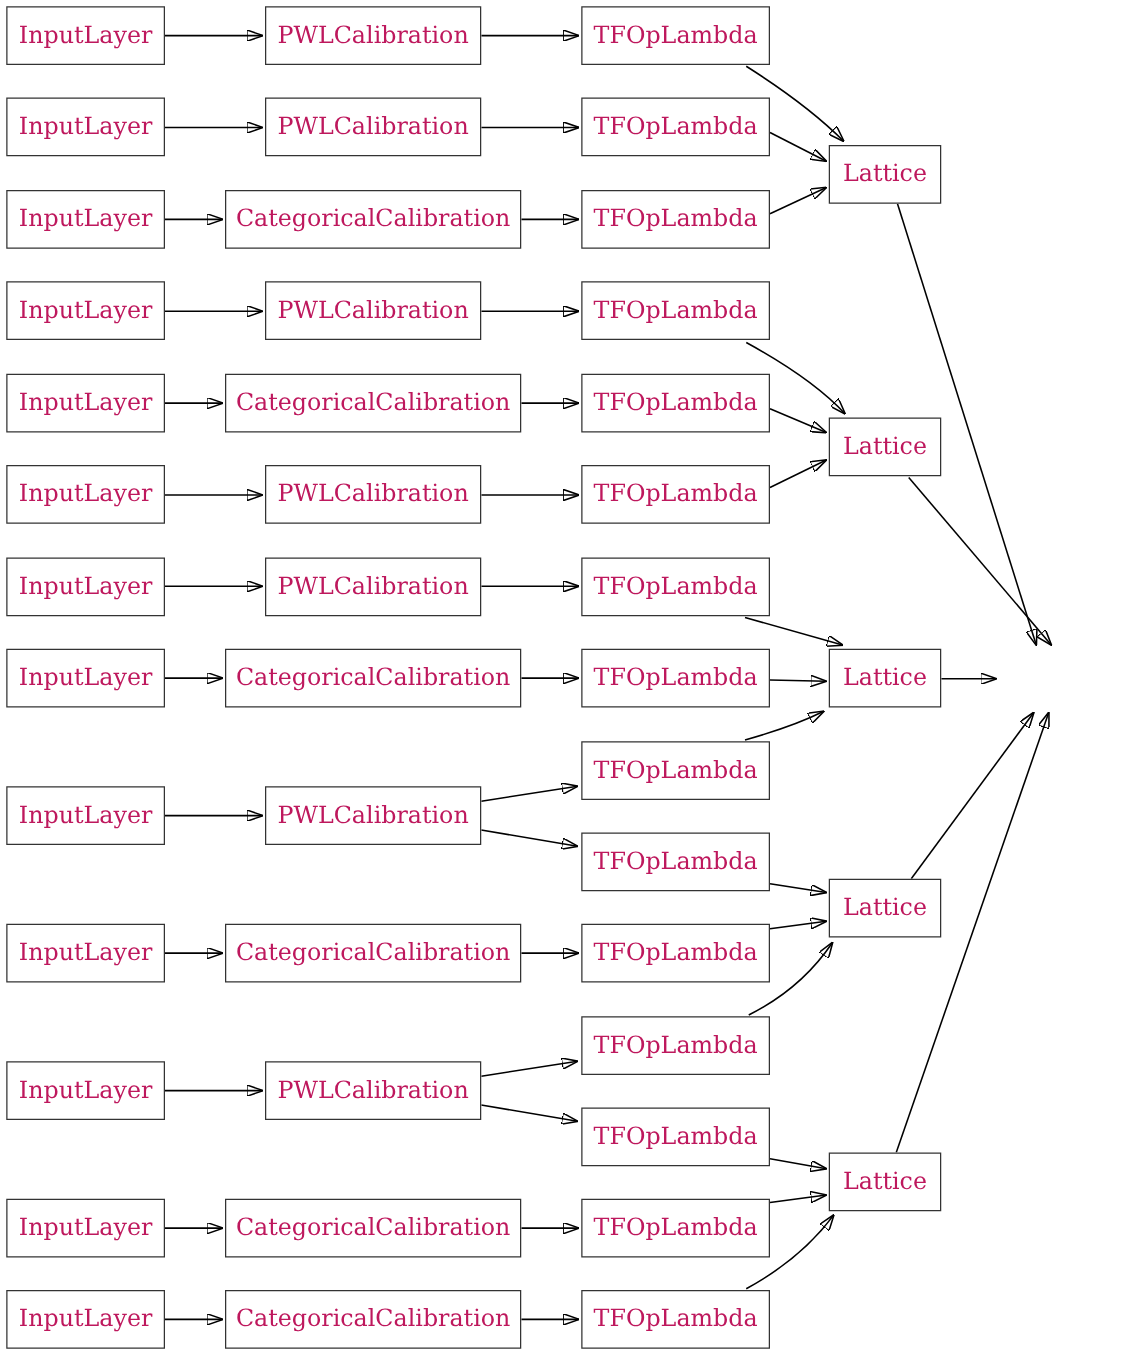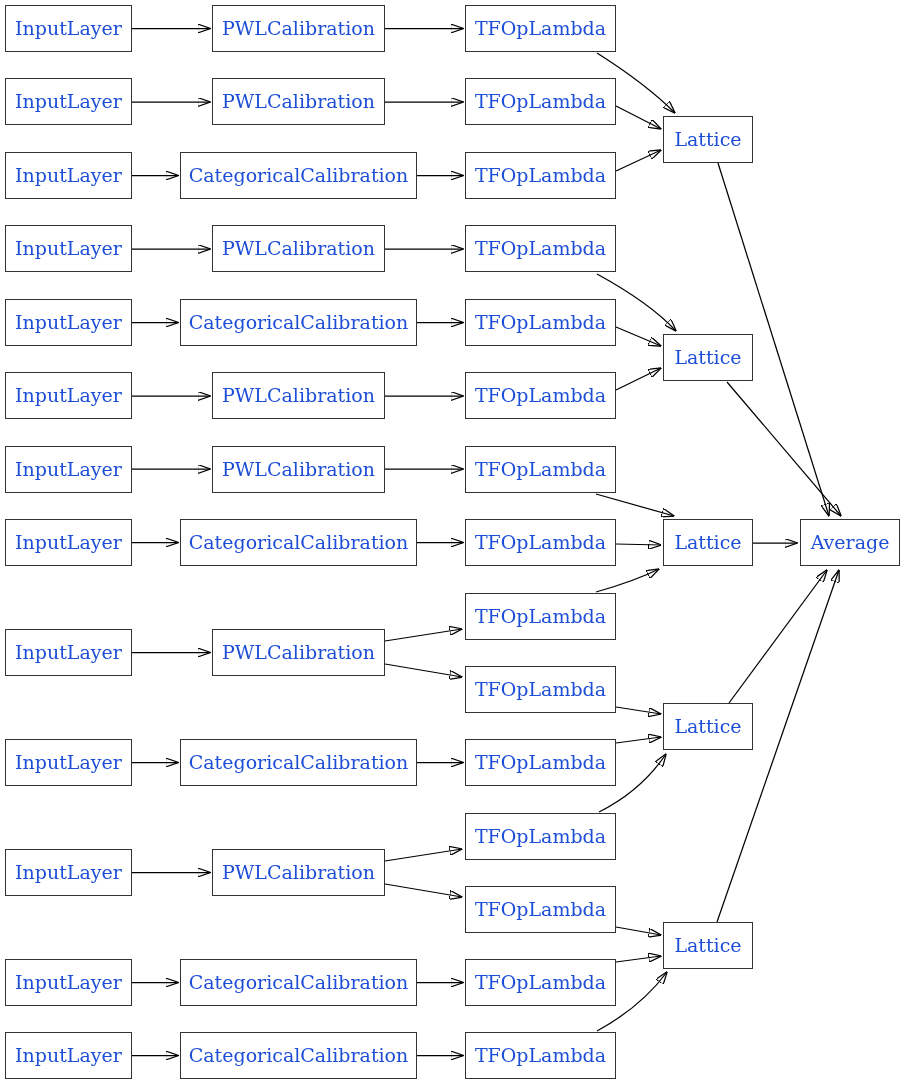--- a/index.html
+++ b/index.html
@@ -19,21 +19,21 @@
   .edges path {
     fill: none;
     stroke: #000000;
     stroke-width: 1.25px;
   }
   .node {
     position: absolute;
     box-sizing: border-box;
     background: #ffffff;
     border: 1.5px solid #333333;
-    color: #1d4ed8;
+    color: #be185d;
     font-size: 19px;
     line-height: 1;
     display: flex;
     align-items: center;
     justify-content: center;
     white-space: nowrap;
   }
 </style>
 </head>
 <body>
@@ -143,15 +143,14 @@
   <div class="node" style="left:465px;top:886px;width:151px;height:47px">TFOpLambda</div>
   <div class="node" style="left:465px;top:959px;width:151px;height:47px">TFOpLambda</div>
   <div class="node" style="left:465px;top:1032px;width:151px;height:47px">TFOpLambda</div>
 
   <div class="node" style="left:663px;top:116px;width:90px;height:47px">Lattice</div>
   <div class="node" style="left:663px;top:334px;width:90px;height:47px">Lattice</div>
   <div class="node" style="left:663px;top:519px;width:90px;height:47px">Lattice</div>
   <div class="node" style="left:663px;top:703px;width:90px;height:47px">Lattice</div>
   <div class="node" style="left:663px;top:922px;width:90px;height:47px">Lattice</div>
 
-  <div class="node" style="left:800px;top:519px;width:100px;height:47px">Average</div>
 
 </div>
 
 </body></html>

